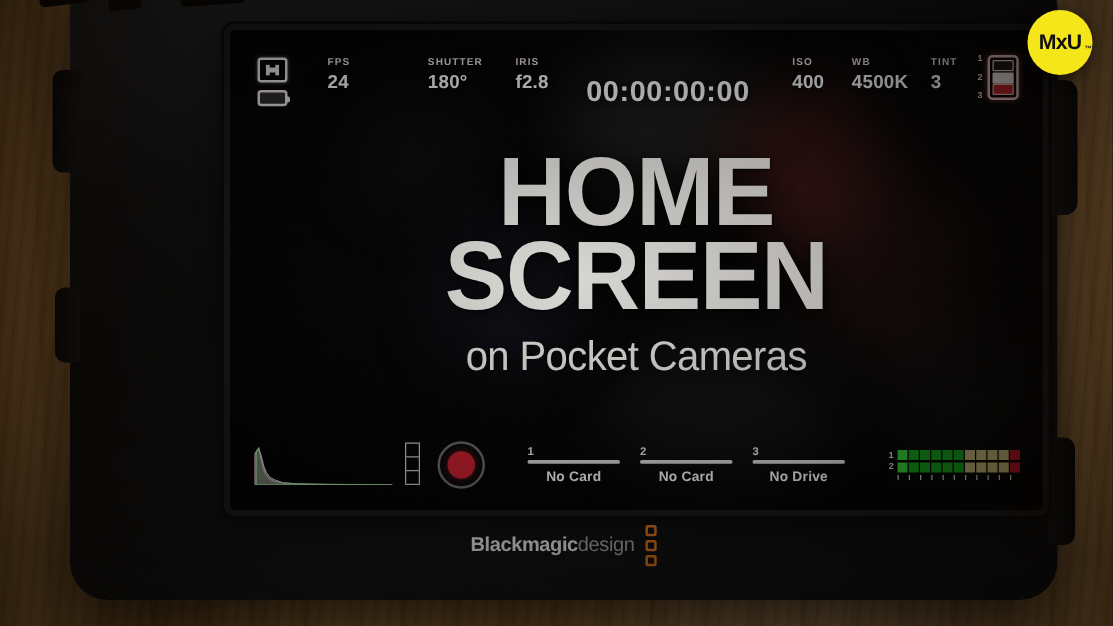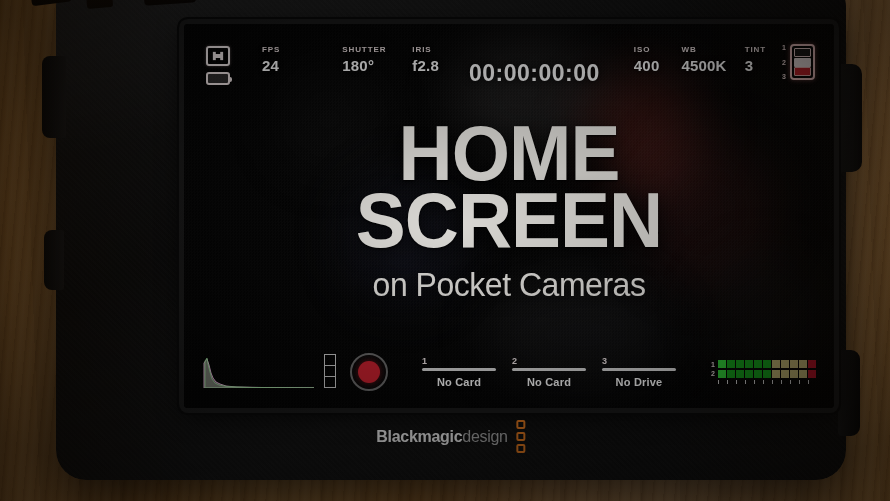--- a/index.html
+++ b/index.html
@@ -439,13 +439,18 @@
       <div class="brand-dots">
         <i></i>
           <i></i>
           <i></i>
       </div>
     </div>
   </div>
 
   <div class="wood-vig"></div>
 
+  <div class="mxu">
+    <div class="txt">
+      <span>MxU</span><sup>™</sup>
+    </div>
+  </div>
 </div>
 
 </body></html>

